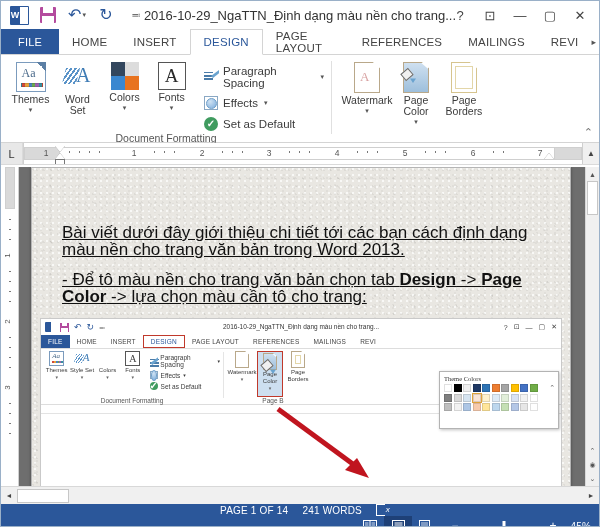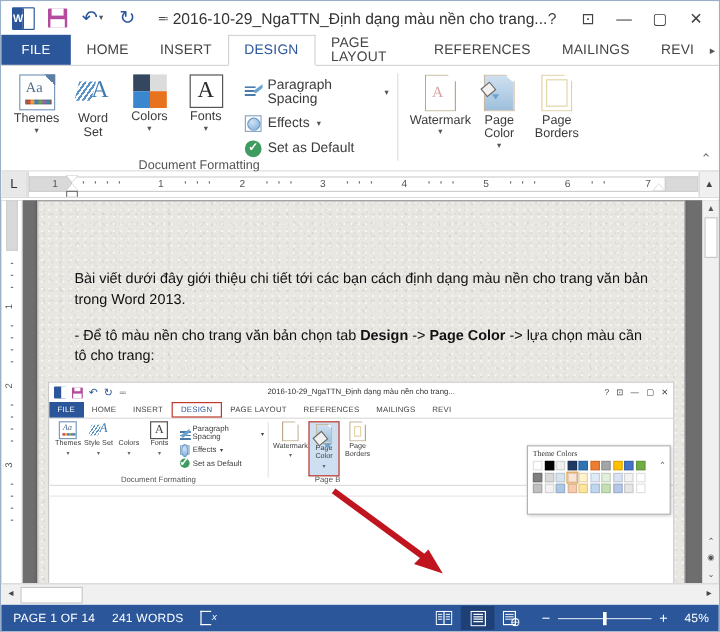--- a/index.html
+++ b/index.html
@@ -202,22 +202,22 @@
       radial-gradient(circle at 37% 62%, rgba(0,0,0,.04) 0 1px, transparent 1px),
       radial-gradient(circle at 66% 30%, rgba(0,0,0,.05) 0 1px, transparent 1px),
       radial-gradient(circle at 84% 76%, rgba(0,0,0,.04) 0 1px, transparent 1px),
       radial-gradient(circle at 22% 88%, rgba(0,0,0,.035) 0 1px, transparent 1px),
       radial-gradient(circle at 52% 12%, rgba(255,255,255,.7) 0 1px, transparent 1px);
     background-size: 9px 9px, 13px 11px, 7px 8px, 11px 13px, 15px 9px, 6px 6px;
     border:1px solid #b5b5b5;
     box-shadow: 0 0 3px rgba(0,0,0,.35);
     overflow:hidden;
   }
-  .doctext { padding: 56px 30px 0 30px; font-size: 12px; color:#111; line-height: 17px;
-    font-family: "Liberation Sans", sans-serif; }
+  .doctext { padding: 56px 30px 0 30px; font-size: 17px; color:#111; line-height: 17px;
+    font-family: "Liberation Sans", sans-serif; text-decoration: underline; }
   .doctext p { margin-bottom: 13px; }
   .doctext b { font-weight: bold; }
   .spell-u { border-bottom: 2px dotted #c0392b; }
 
   
   .embed {
     margin: 0 8px 0 8px; border:1px solid #c9c9c9; background:#fff; position:relative;
     height: 182px; overflow:hidden;
   }
   .e-title { height:16px; display:flex; align-items:center; background:#fff; }
@@ -281,21 +281,21 @@
   .hscrollrow { position:absolute; left:0; right:0; bottom:22px; height:18px; background:#f0f0f0; display:flex; align-items:center;
      border-top:1px solid #d8d8d8;}
   .hs-btn { width:16px; height:16px; display:flex;align-items:center;justify-content:center; font-size:7px; color:#444; cursor:pointer;}
   .hs-track { flex:1; height:14px; position:relative; background:#f0f0f0; }
   .hs-thumb { position:absolute; left:0; top:0; bottom:0; width: 52px; background:#fff; border:1px solid #c7c7c7;}
 
   
   .statusbar {
     position:absolute; left:0; right:0; bottom:0; height:22px;
     background:#2b579a; color:#fff; display:flex; align-items:center;
-    font-size:10px; letter-spacing:.2px;
+    font-size:10px; letter-spacing:.2px;flex-direction:column;
   }
   .st-left { display:flex; align-items:center; gap:14px; padding-left:10px; }
   .st-item { cursor:pointer; text-transform:uppercase; }
   .st-proof { width:14px;height:12px; position:relative; cursor:pointer;}
   .st-proof .bk { position:absolute; left:0; top:0; width:9px;height:12px;border:1px solid #fff;border-right:none;}
   .st-proof .x { position:absolute; right:0; top:1px; font-size:8px; color:#fff; }
   .st-right { margin-left:auto; display:flex; align-items:center; gap:0; padding-right:8px; }
   .viewbtn { width:28px; height:20px; display:flex; align-items:center; justify-content:center; cursor:pointer;}
   .viewbtn.active { background:#1e4077; }
   .zoomctl { display:flex; align-items:center; gap:5px; padding-left:10px; }

